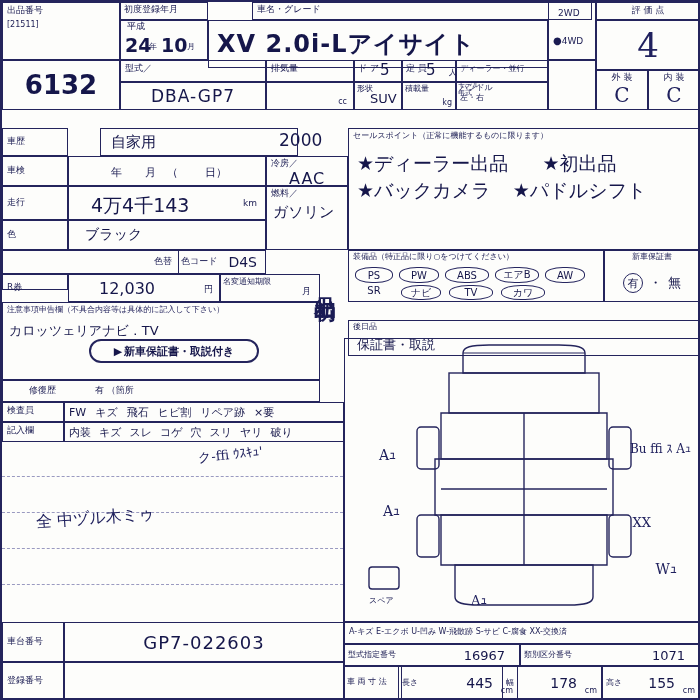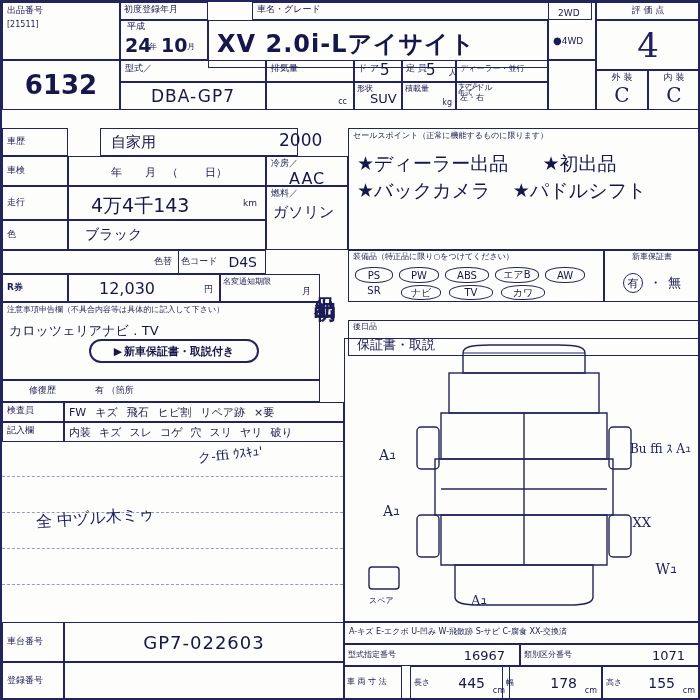--- a/index.html
+++ b/index.html
@@ -182,21 +182,21 @@
   </div>
 
   <div class="c bd" style="left:0;top:248px;width:176px;height:24px;border-right:none;">
     <div class="lbl" style="position:absolute;right:6px;top:6px;">色替</div>
   </div>
   <div class="c bd" style="left:176px;top:248px;width:88px;height:24px;">
     <div class="lbl" style="position:absolute;left:2px;top:6px;">色コード</div>
     <div style="position:absolute;right:8px;top:3px;font-size:14px;">D4S</div>
   </div>
 
-  <div class="c bd" style="left:0;top:272px;width:66px;height:28px;font-weight:bold;">
+  <div class="c bd" style="left:0;top:272px;width:66px;height:16px;">
     <div class="lbl" style="padding:8px 4px;">R券</div>
   </div>
   <div class="c bd" style="left:66px;top:272px;width:152px;height:28px;">
     <span style="position:absolute;left:30px;top:4px;font-size:16px;">12,030</span>
     <span class="lbl" style="position:absolute;right:6px;top:10px;">円</span>
   </div>
   <div class="c bd" style="left:218px;top:272px;width:100px;height:28px;">
     <span class="lbl-sm" style="position:absolute;left:2px;top:3px;">名変通知期限</span>
     <span class="lbl" style="position:absolute;right:8px;top:12px;">月</span>
   </div>
@@ -367,21 +367,21 @@
     <span class="lbl-sm" style="position:absolute;left:3px;top:6px;">型式指定番号</span>
     <span style="position:absolute;right:14px;top:3px;font-size:13px;">16967</span>
   </div>
   <div class="c bd" style="left:518px;top:642px;width:180px;height:22px;">
     <span class="lbl-sm" style="position:absolute;left:3px;top:6px;">類別区分番号</span>
     <span style="position:absolute;right:14px;top:3px;font-size:13px;">1071</span>
   </div>
   <div class="c bd" style="left:342px;top:664px;width:58px;height:34px;">
     <div class="lbl-sm" style="padding:11px 2px;font-size:8px;">車 両 寸 法</div>
   </div>
-  <div class="c bd" style="left:408px;top:664px;width:100px;height:34px;">
+  <div class="c bd" style="left:396px;top:664px;width:120px;height:34px;">
     <span class="lbl-sm" style="position:absolute;left:3px;top:12px;">長さ</span>
     <span style="position:absolute;right:24px;top:8px;font-size:14px;">445</span>
     <span class="lbl-sm" style="position:absolute;right:4px;bottom:3px;font-size:8px;">cm</span>
   </div>
   <div class="c bd" style="left:500px;top:664px;width:100px;height:34px;">
     <span class="lbl-sm" style="position:absolute;left:3px;top:12px;">幅</span>
     <span style="position:absolute;right:24px;top:8px;font-size:14px;">178</span>
     <span class="lbl-sm" style="position:absolute;right:4px;bottom:3px;font-size:8px;">cm</span>
   </div>
   <div class="c bd" style="left:600px;top:664px;width:98px;height:34px;">

